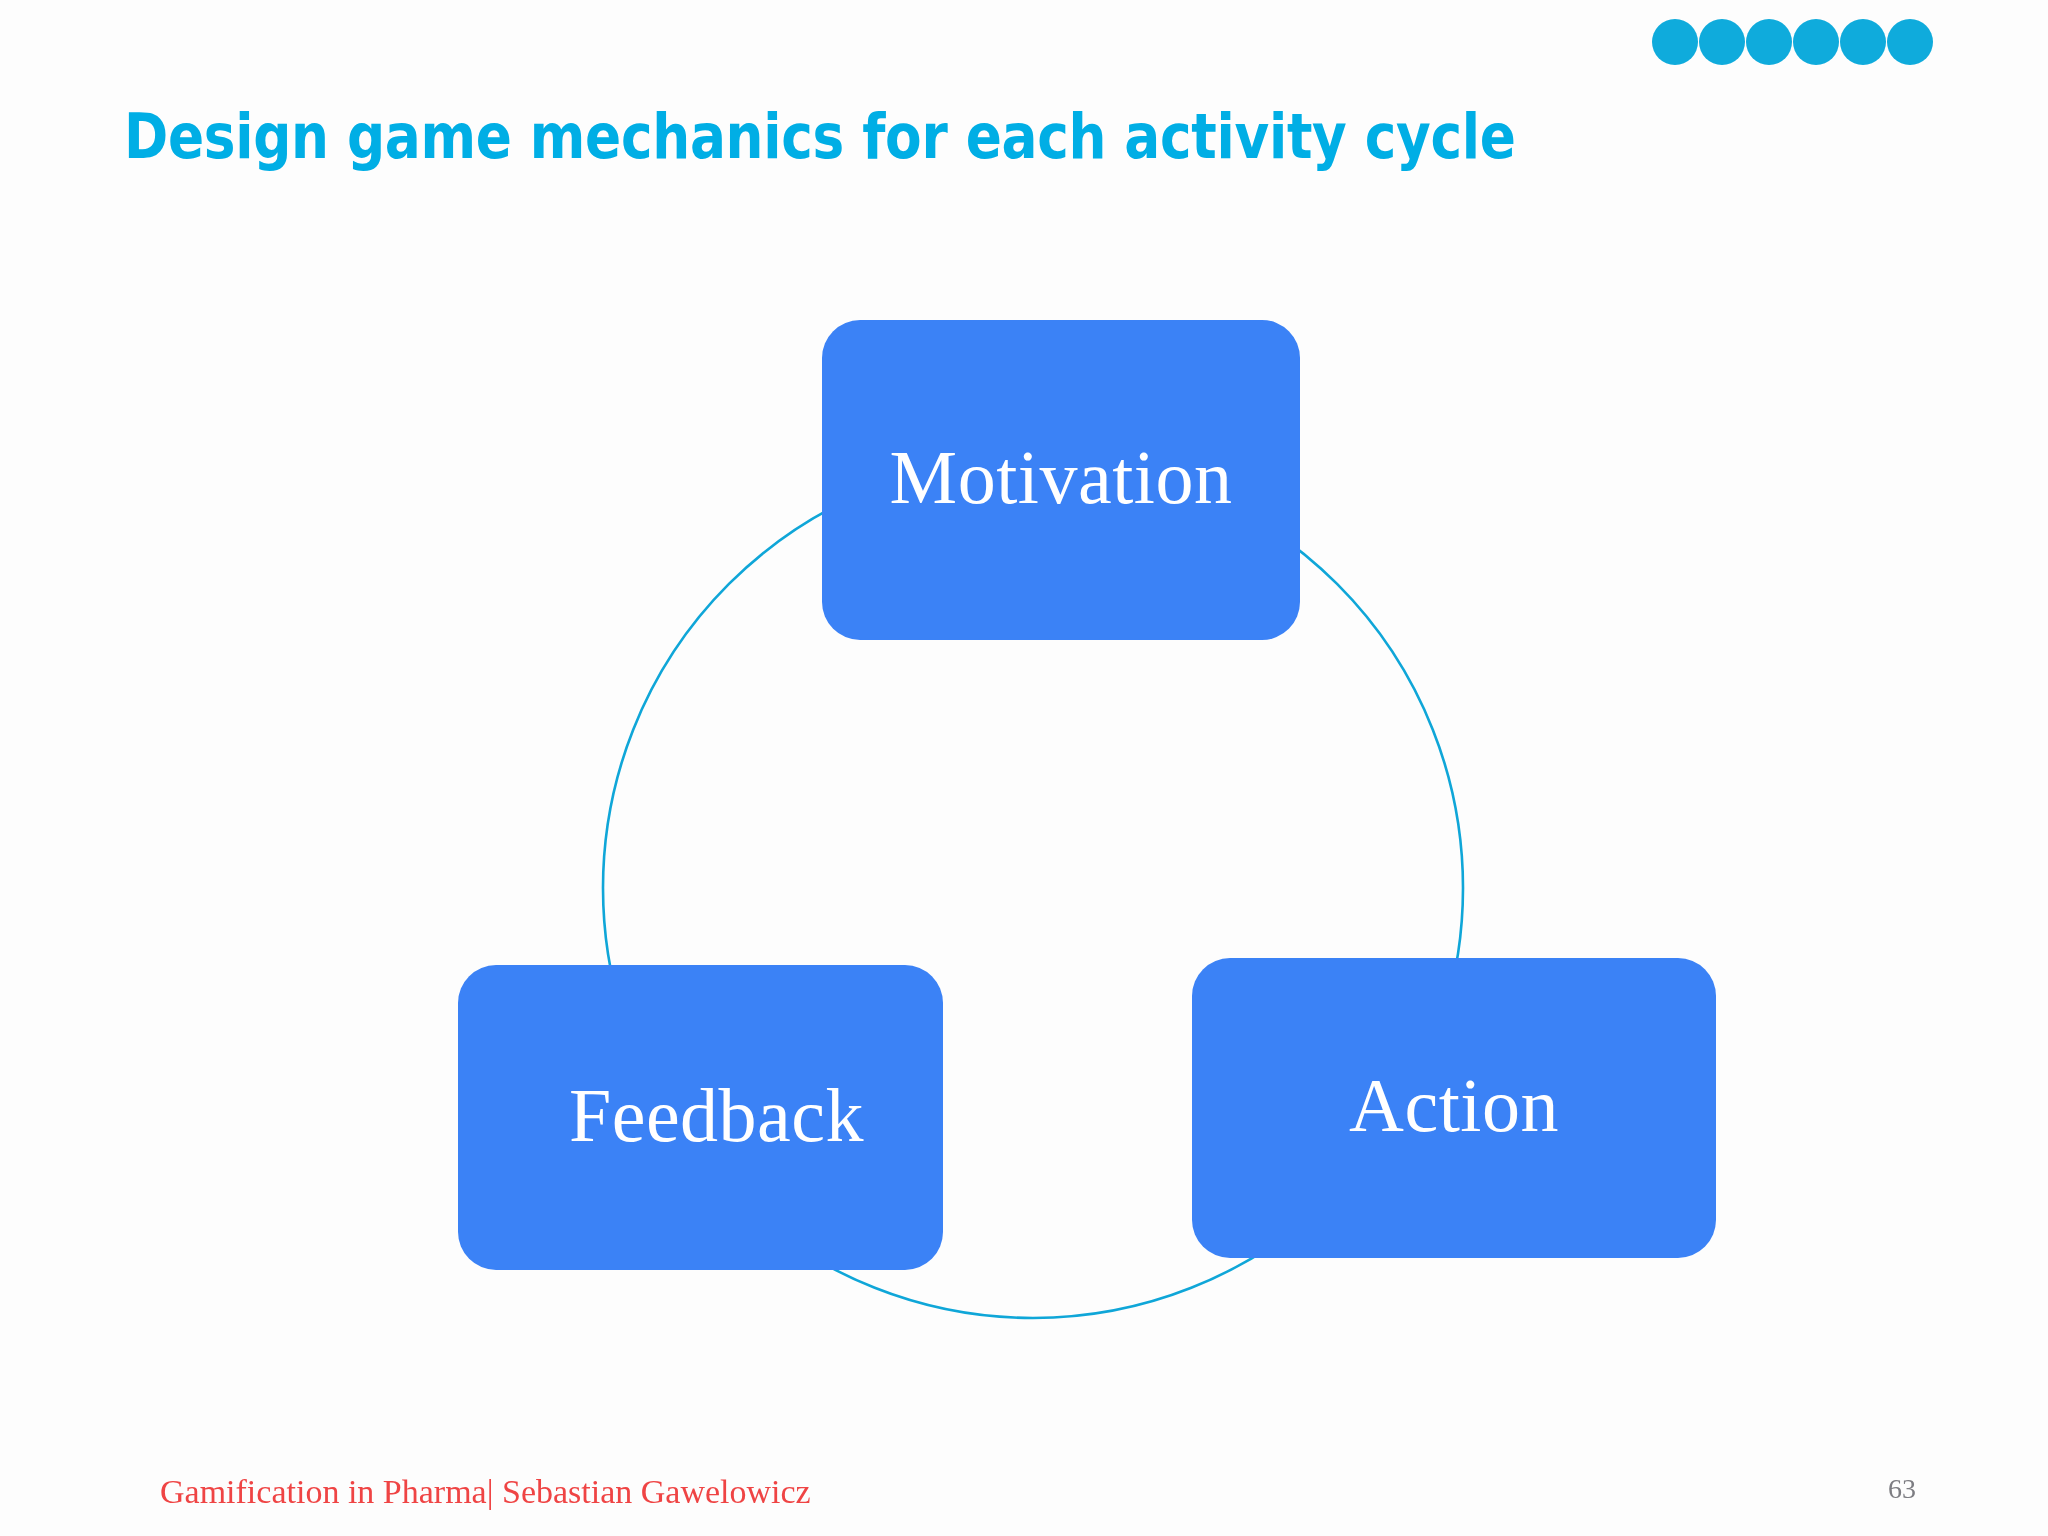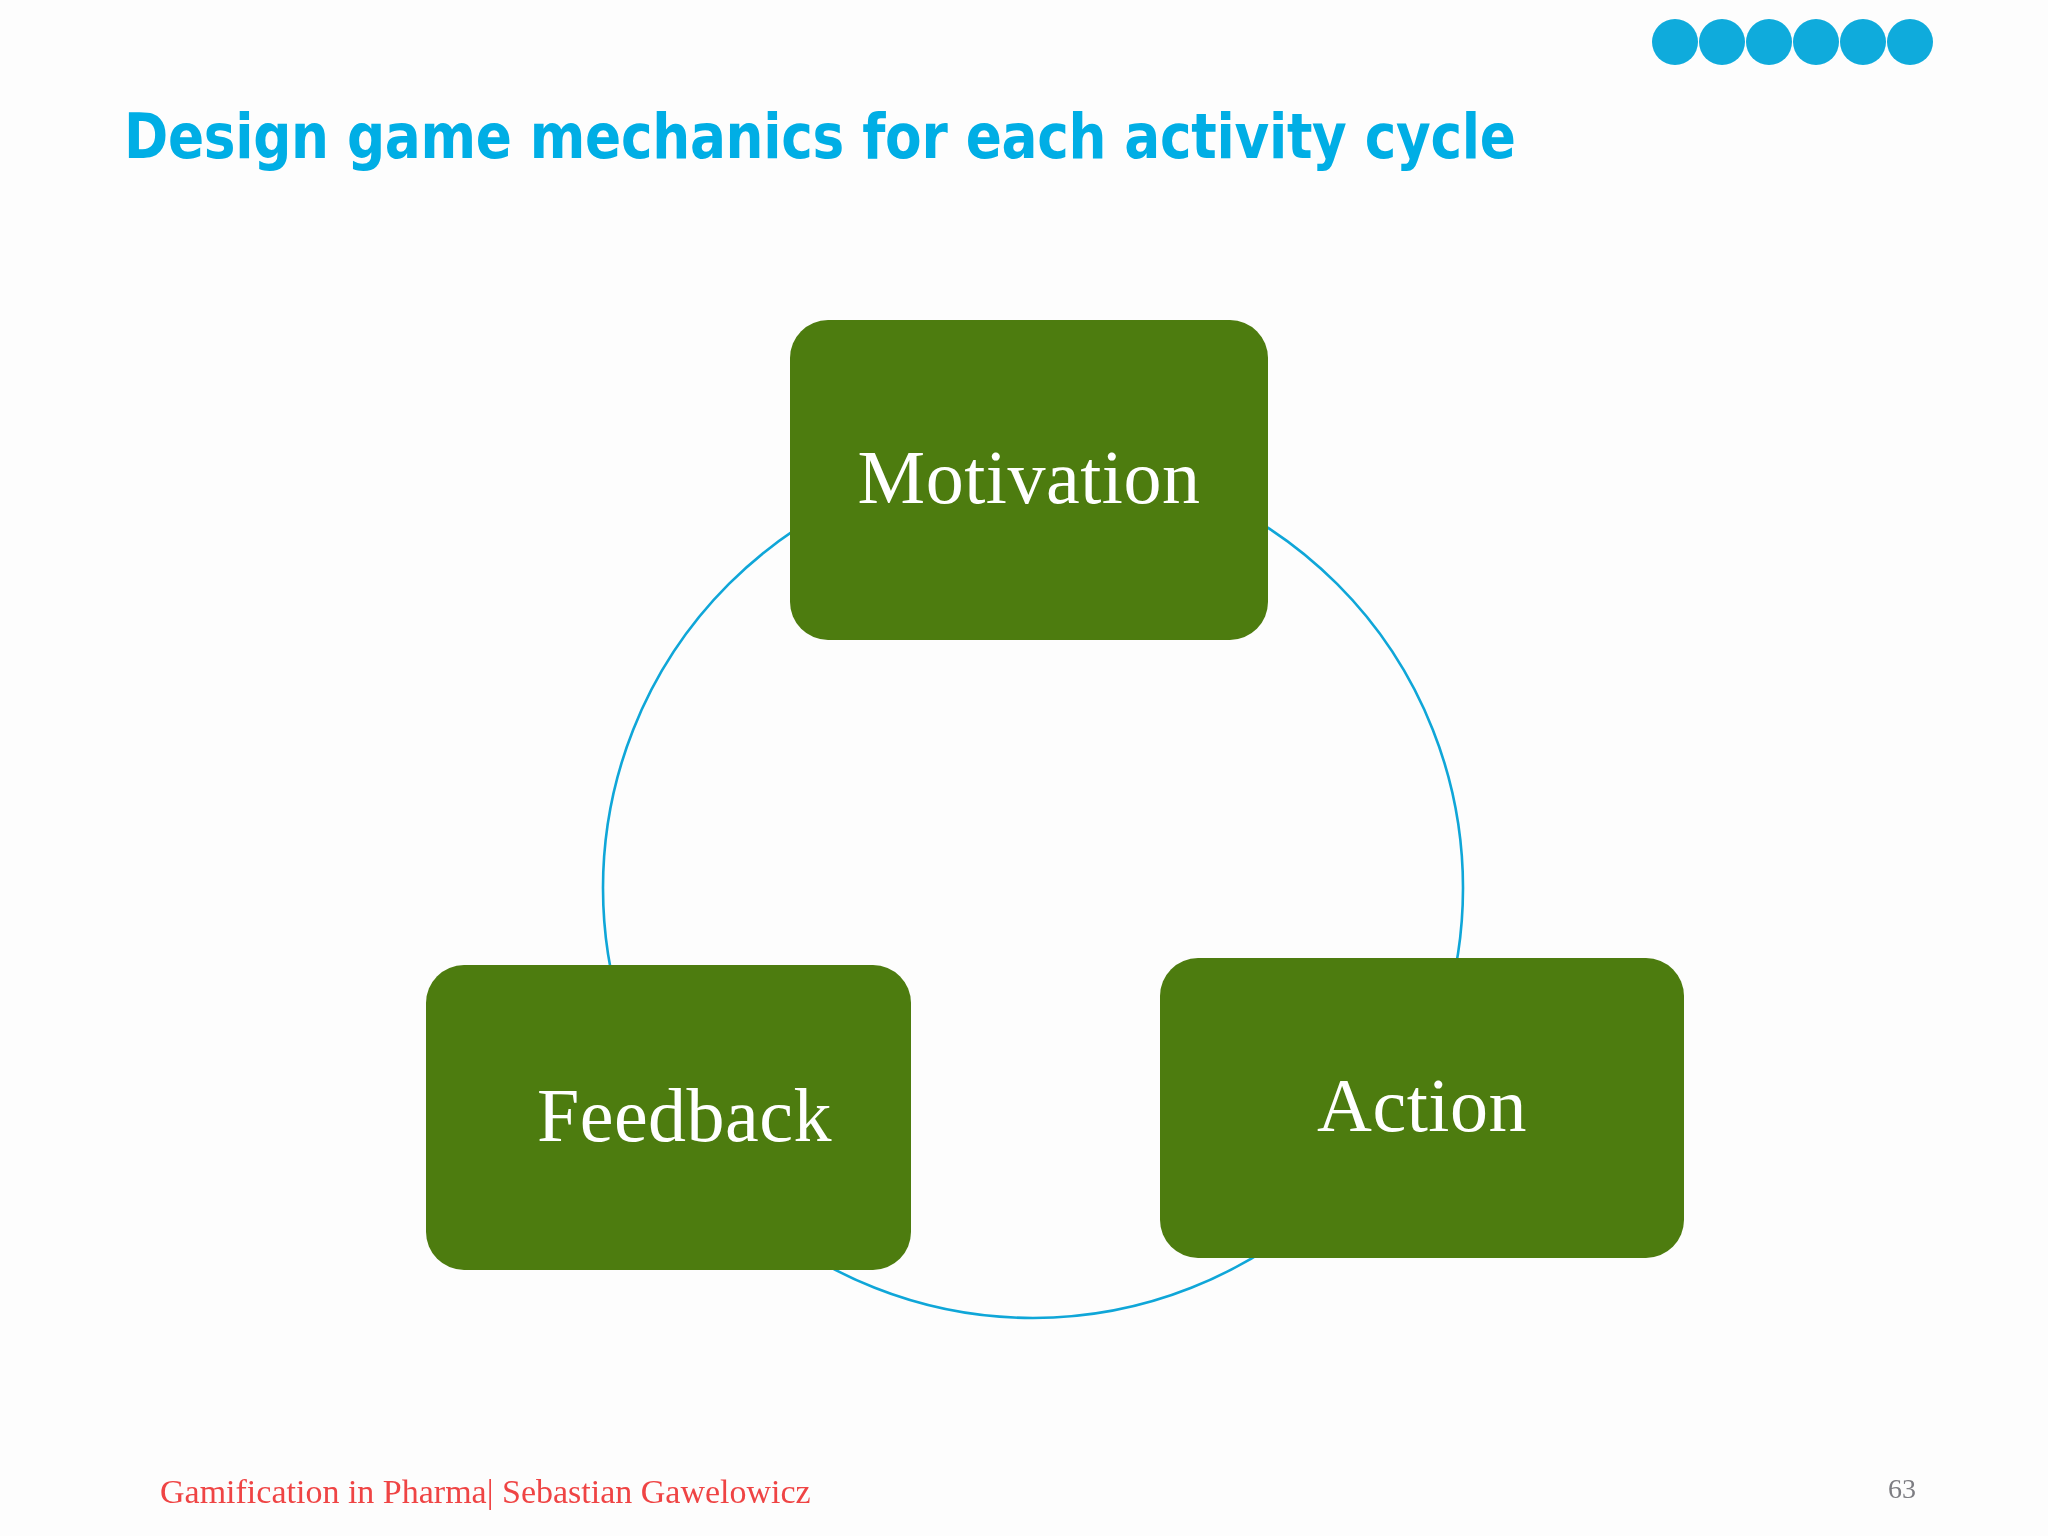--- a/index.html
+++ b/index.html
@@ -60,30 +60,31 @@
     left: 0;
     top: 0;
     width: 2048px;
     height: 1536px;
     pointer-events: none;
   }
   .diagram svg { display: block; }
 
   .node {
     position: absolute;
-    background: #4d7c0f;
+    background: #3b82f6;
     border-radius: 38px;
     display: flex;
     align-items: center;
     justify-content: center;
     color: #ffffff;
     font-family: "Liberation Serif", "DejaVu Serif", serif;
     font-weight: 400;
     text-align: center;
     line-height: 1;
+    margin-left: 32px;
   }
   .node-label {
     font-size: 76px;
     letter-spacing: 0.5px;
     color: #ffffff;
     display: block;
     transform: translateY(-3px);
   }
 
   .node-motivation {

